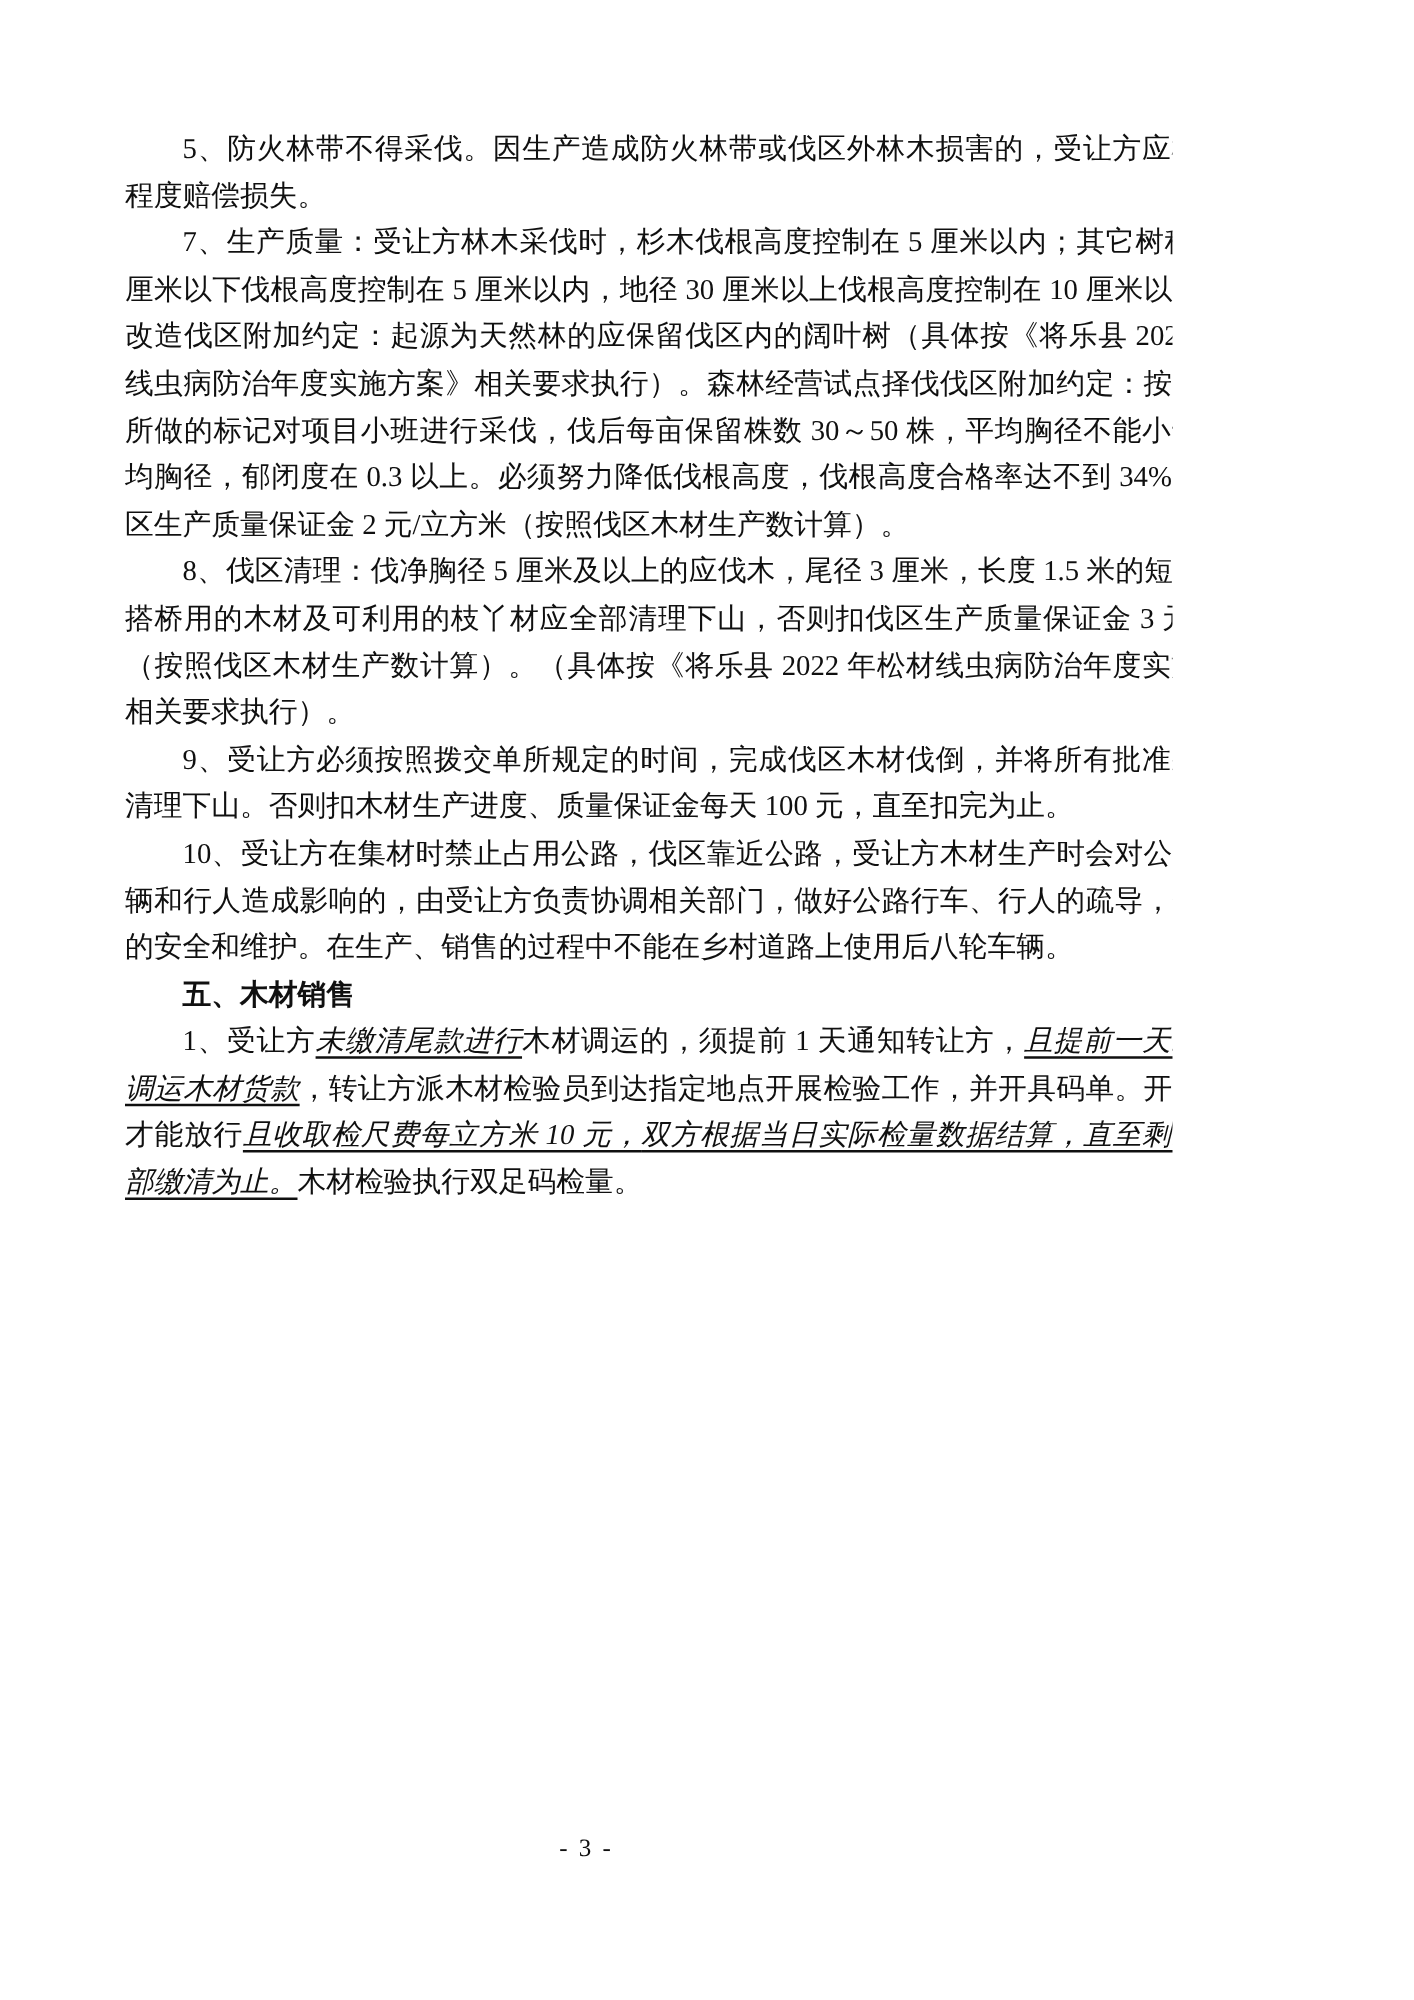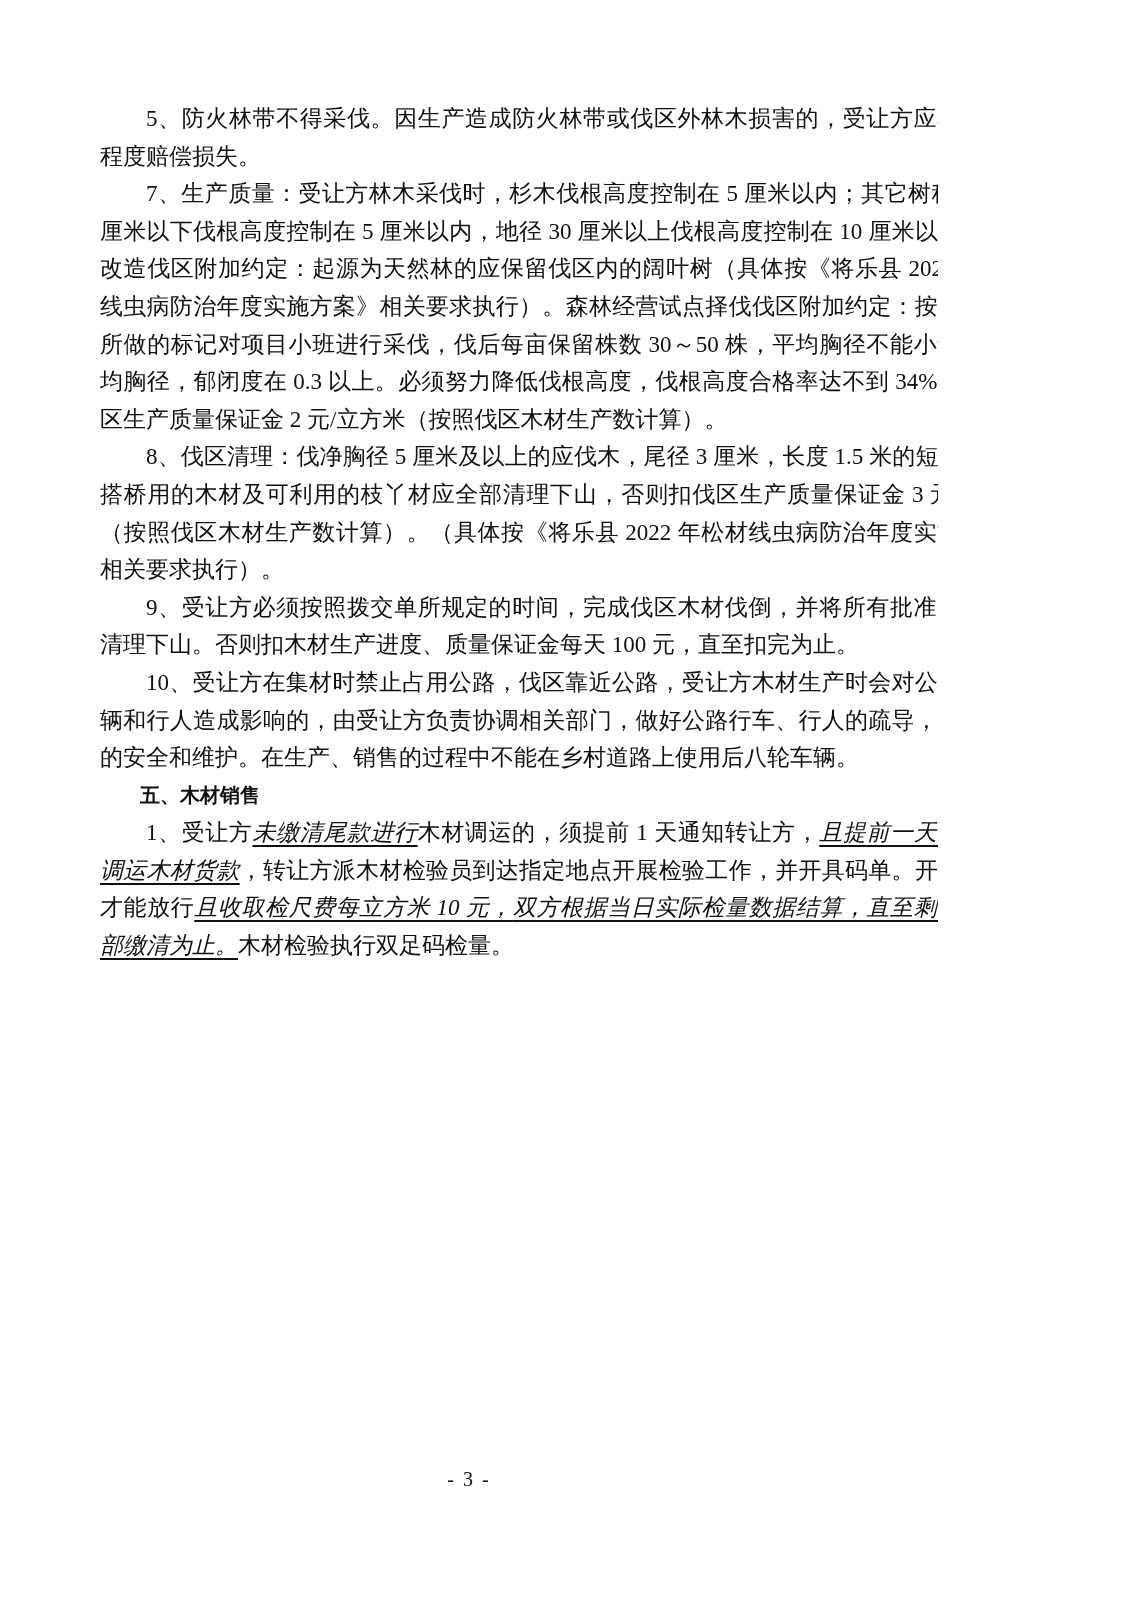--- a/index.html
+++ b/index.html
@@ -27,21 +27,21 @@
   }
   .para {
     margin: 0;
     padding: 0;
     text-indent: 2em;
     word-break: break-all;
   }
   .para.heading {
     font-weight: bold;
     font-family: "Liberation Sans", "DejaVu Sans", sans-serif;
-    font-size: 20px;
+    font-size: 23px;
   }
   .run.u {
     text-decoration: underline;
     text-underline-offset: 5px;
     text-decoration-thickness: 1.5px;
     font-style: italic;
   }
   .page-footer {
     position: absolute;
     top: 1468px;

